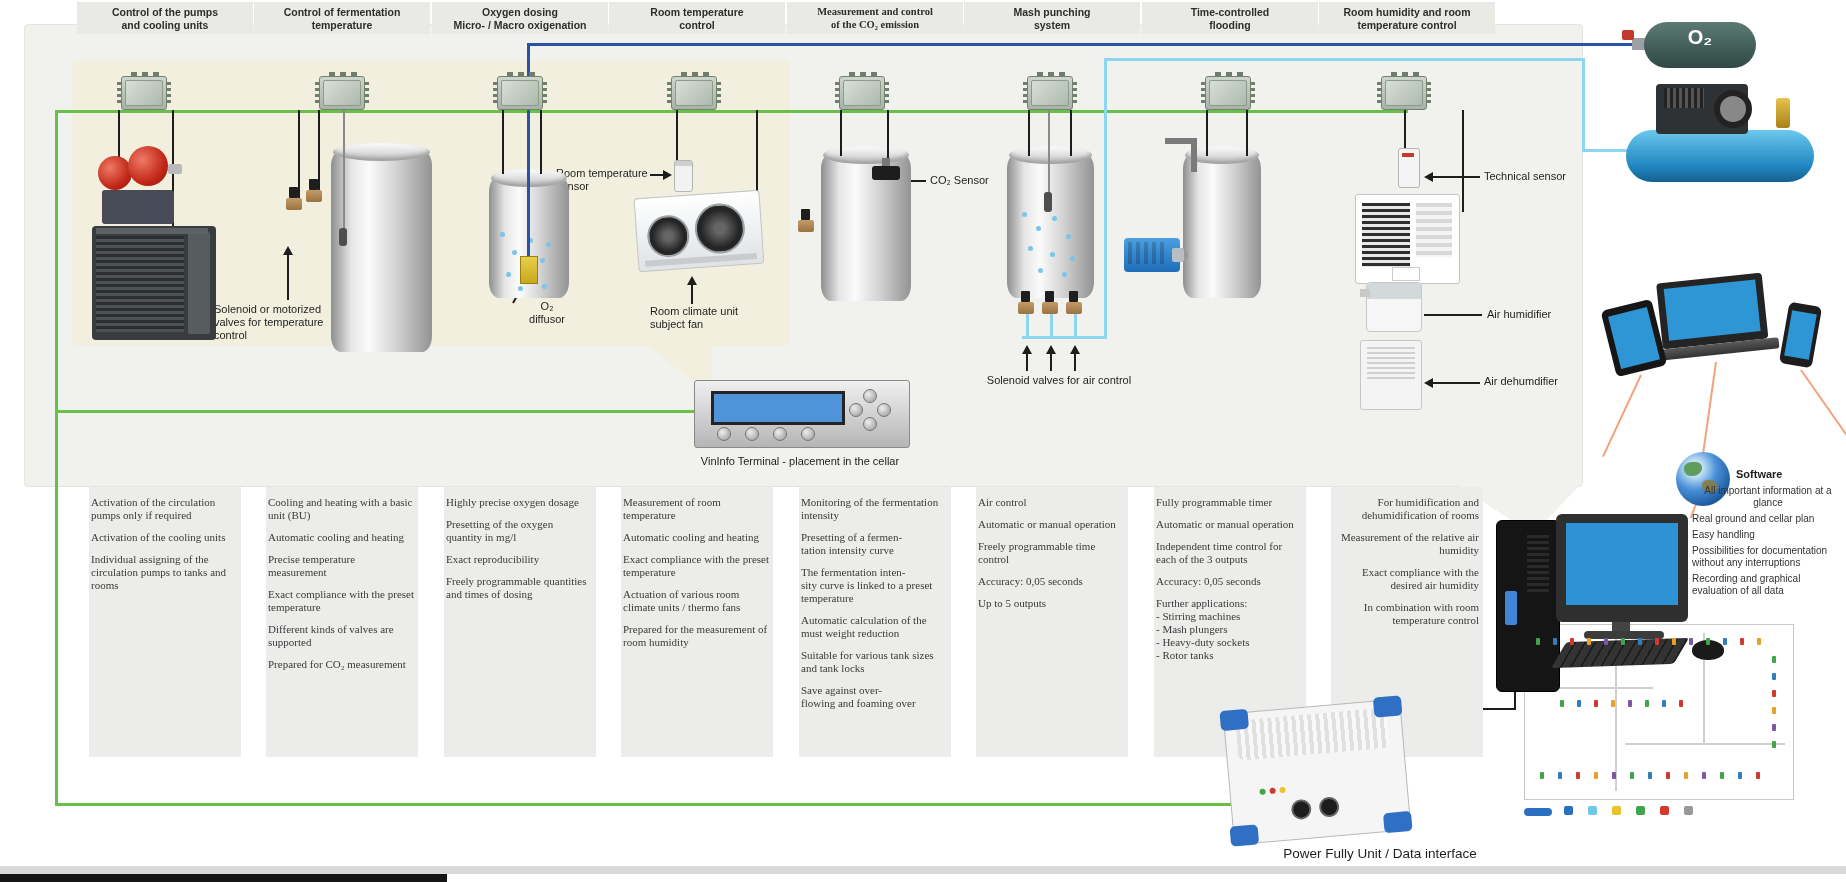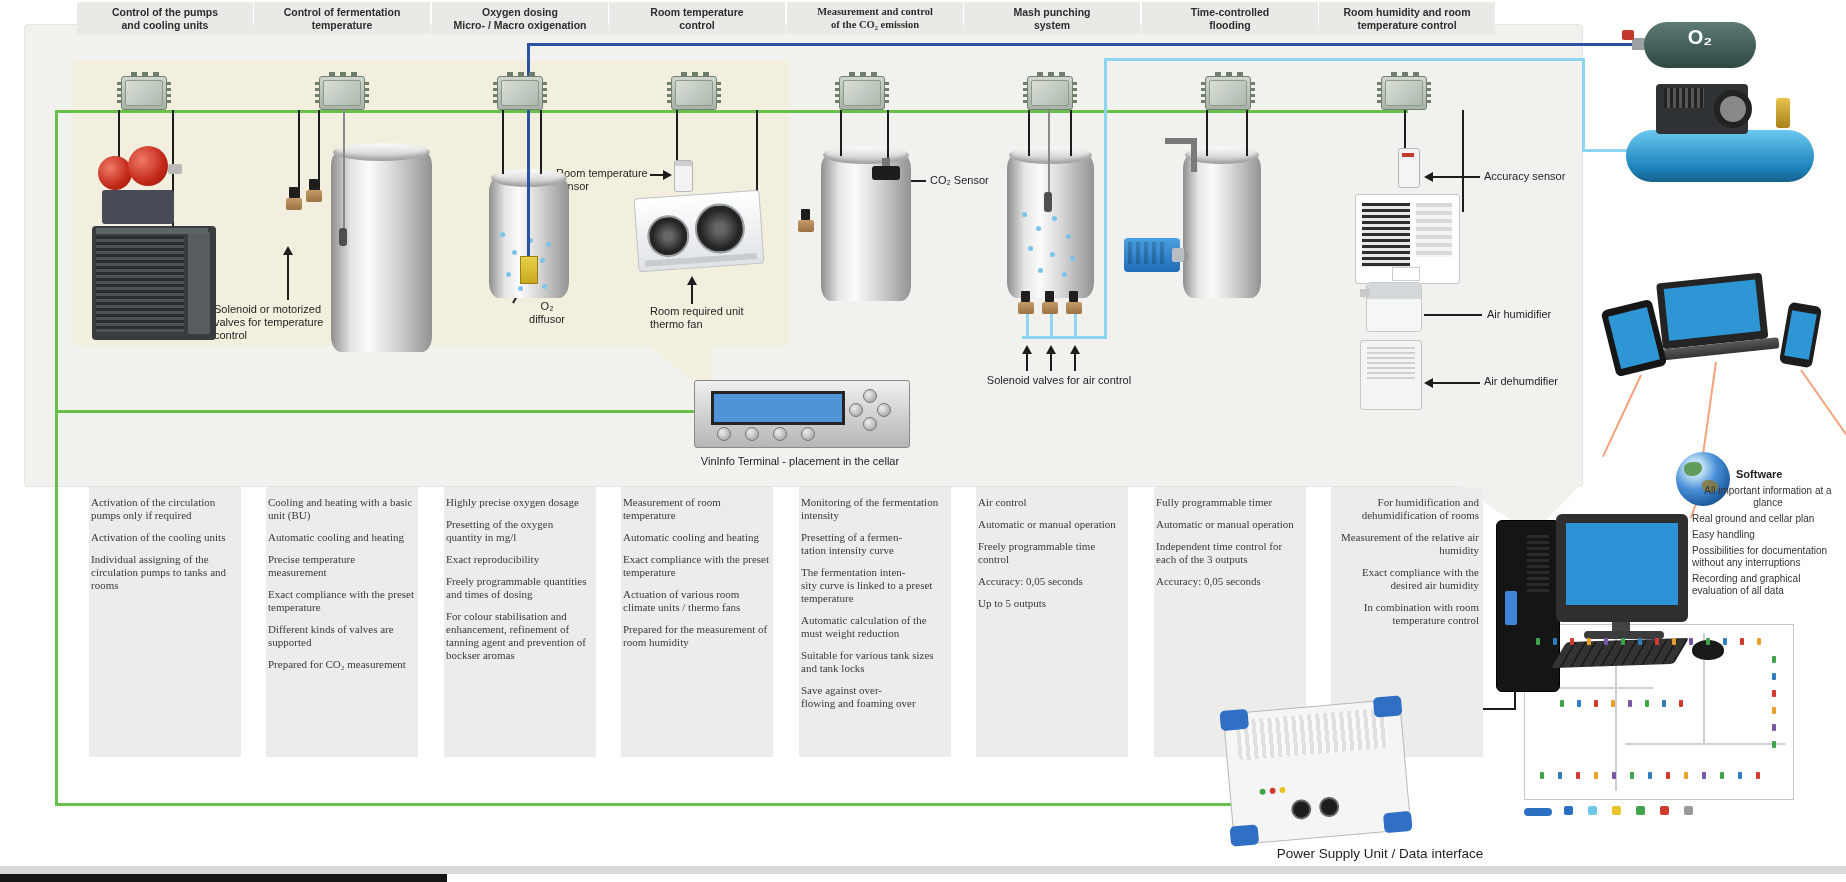--- a/index.html
+++ b/index.html
@@ -186,36 +186,36 @@
     <div class="tri tri-up" style="left:-4px;top:-8px;"></div>
   </div>
   <div class="lbl" style="left:556px;top:167px;width:104px;">Room temperature sensor</div>
   <div class="hline" style="left:650px;top:174px;width:14px;height:2px;"></div>
   <div class="tri tri-right" style="left:663px;top:170px;"></div>
   <div class="lbl" style="left:514px;top:300px;width:66px;text-align:center;">O₂
 diffusor</div>
   <div class="diagline" style="left:523px;top:284px;height:22px;transform:rotate(30deg);">
     <div class="tri tri-up" style="left:-4px;top:-8px;"></div>
   </div>
-  <div class="lbl" style="left:650px;top:305px;width:120px;">Room required unit thermo fan</div>
+  <div class="lbl" style="left:650px;top:305px;width:120px;">Room climate unit subject fan</div>
   <div class="tri tri-up" style="left:687px;top:276px;"></div>
   <div class="vline" style="left:691px;top:284px;width:2px;height:20px;"></div>
   <div class="tri tri-left" style="left:902px;top:176px;"></div>
   <div class="hline" style="left:910px;top:180px;width:16px;height:2px;"></div>
   <div class="lbl" style="left:930px;top:174px;width:90px;">CO₂ Sensor</div>
   <div class="lbl" style="left:984px;top:374px;width:150px;text-align:center;">Solenoid valves for air control</div>
   <div class="tri tri-up" style="left:1022px;top:345px;"></div>
   <div class="vline" style="left:1026px;top:353px;width:2px;height:18px;"></div>
   <div class="tri tri-up" style="left:1046px;top:345px;"></div>
   <div class="vline" style="left:1050px;top:353px;width:2px;height:18px;"></div>
   <div class="tri tri-up" style="left:1070px;top:345px;"></div>
   <div class="vline" style="left:1074px;top:353px;width:2px;height:18px;"></div>
   <div class="tri tri-left" style="left:1424px;top:172px;"></div>
   <div class="hline" style="left:1432px;top:176px;width:48px;height:2px;"></div>
-  <div class="lbl" style="left:1484px;top:170px;width:100px;">Accuracy sensor</div>
+  <div class="lbl" style="left:1484px;top:170px;width:100px;">Technical sensor</div>
   <div class="hline" style="left:1424px;top:314px;width:58px;height:2px;"></div>
   <div class="lbl" style="left:1487px;top:308px;width:90px;">Air humidifier</div>
   <div class="tri tri-left" style="left:1424px;top:378px;"></div>
   <div class="hline" style="left:1432px;top:382px;width:48px;height:2px;"></div>
   <div class="lbl" style="left:1484px;top:375px;width:100px;">Air dehumdifier</div>
 
   <div class="abs" style="left:1650px;top:278px;width:126px;height:80px;transform:rotate(-6deg);z-index:7;">
     <div class="abs" style="left:10px;top:0;width:106px;height:66px;background:#242424;border-radius:4px;"></div>
     <div class="abs" style="left:17px;top:6px;width:92px;height:52px;background:#2e96d4;"></div>
     <div class="abs" style="left:0;top:66px;width:126px;height:11px;background:linear-gradient(#5a5a5a,#333);border-radius:3px;"></div>
@@ -323,21 +323,21 @@
     <div class="abs" style="left:0;top:0;width:176px;height:130px;background:#f5f5f5;border:1px solid #b8b8b8;border-radius:10px;"></div>
     <div class="abs" style="left:12px;top:8px;width:152px;height:40px;background:repeating-linear-gradient(90deg,#e0e0e0 0 4px,#f8f8f8 4px 8px);border-radius:6px;"></div>
     <div class="abs" style="left:-3px;top:-3px;width:28px;height:20px;background:#2f6fc4;border-radius:5px;"></div>
     <div class="abs" style="left:151px;top:-3px;width:28px;height:20px;background:#2f6fc4;border-radius:5px;"></div>
     <div class="abs" style="left:-3px;top:113px;width:28px;height:20px;background:#2f6fc4;border-radius:5px;"></div>
     <div class="abs" style="left:151px;top:113px;width:28px;height:20px;background:#2f6fc4;border-radius:5px;"></div>
     <div class="abs" style="left:60px;top:92px;width:16px;height:16px;border-radius:50%;background:#1d1d1d;border:2px solid #666;"></div>
     <div class="abs" style="left:88px;top:92px;width:16px;height:16px;border-radius:50%;background:#1d1d1d;border:2px solid #666;"></div>
     <div class="abs" style="left:30px;top:78px;width:6px;height:6px;border-radius:50%;background:#3fa44a;box-shadow:10px 0 0 #d23a2e,20px 0 0 #e8c32a;"></div>
   </div>
-  <div class="lbl" style="left:1220px;top:846px;width:320px;text-align:center;font-size:13.5px;line-height:15px;">Power Supply Unit / Data interface</div>
+  <div class="lbl" style="left:1220px;top:846px;width:320px;text-align:center;font-size:13.5px;line-height:15px;">Power Fully Unit / Data interface</div>
 
   <div class="lbl" style="left:88px;top:880px;width:500px;font-size:9px;font-weight:bold;letter-spacing:0.8px;color:#4a4a4a;">Technical specifications are subject to change without prior notice.</div>
   <div class="abs" style="left:0;top:866px;width:1846px;height:8px;background:#d9d9d9;"></div>
   <div class="abs" style="left:0;top:874px;width:447px;height:8px;background:#151515;"></div>
 
   <div id="columns">
       <div class="col-band" style="left: 89px; width: 152px;"></div>
       <div class="col-header" style="left: 77px; width: 176px;">Control of the pumps
 and cooling units</div>
       <div class="col-text" style="left: 91px; width: 146px;">
@@ -365,21 +365,20 @@
         <div class="face"></div>
       </div>
       <div class="col-band" style="left: 444px; width: 152px;"></div>
       <div class="col-header" style="left: 432px; width: 176px;">Oxygen dosing
 Micro- / Macro oxigenation</div>
       <div class="col-text" style="left: 446px; width: 146px;">
         <p class="bullet">Highly precise oxygen dosage</p>
         <p class="bullet">Presetting of the oxygen quantity in mg/l</p>
         <p class="bullet">Exact reproducibility</p>
         <p class="bullet">Freely programmable quantities and times of dosing</p>
-        <p class="bullet">For colour stabilisation and enhancement, refinement of tanning agent and prevention of bockser aromas</p>
       </div>
       <div class="unit" style="left: 497px; top: 76px;">
         <div class="pins-top"></div>
         <div class="face"></div>
       </div>
       <div class="col-band" style="left: 621px; width: 152px;"></div>
       <div class="col-header" style="left: 609px; width: 176px;">Room temperature
 control</div>
       <div class="col-text" style="left: 623px; width: 146px;">
         <p class="bullet">Measurement of room temperature</p>
@@ -425,20 +424,25 @@
         <div class="face"></div>
       </div>
       <div class="col-band" style="left: 1154px; width: 152px;"></div>
       <div class="col-header" style="left: 1142px; width: 176px;">Time-controlled
 flooding</div>
       <div class="col-text" style="left: 1156px; width: 146px;">
         <p class="bullet">Fully programmable timer</p>
         <p class="bullet">Automatic or manual operation</p>
         <p class="bullet">Independent time control for each of the 3 outputs</p>
         <p class="bullet">Accuracy: 0,05 seconds</p>
+        <p class="bullet">Further applications:
+- Stirring machines
+- Mash plungers
+- Heavy-duty sockets
+- Rotor tanks</p>
       </div>
       <div class="unit" style="left: 1205px; top: 76px;">
         <div class="pins-top"></div>
         <div class="face"></div>
       </div>
       <div class="col-band" style="left: 1331px; width: 152px;"></div>
       <div class="col-header" style="left: 1319px; width: 176px;">Room humidity and room
 temperature control</div>
       <div class="col-text" style="left: 1333px; width: 146px; text-align: right;">
         <p class="bullet">For humidification and dehumidification of rooms</p>

